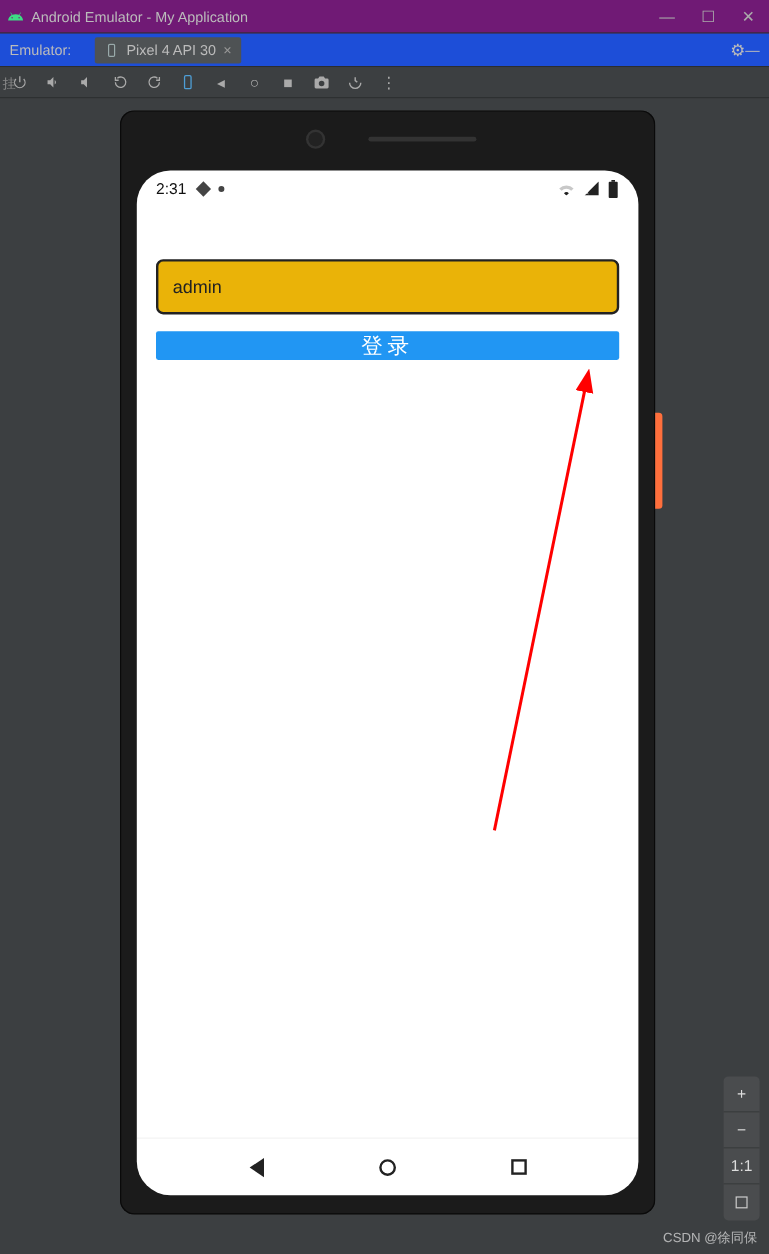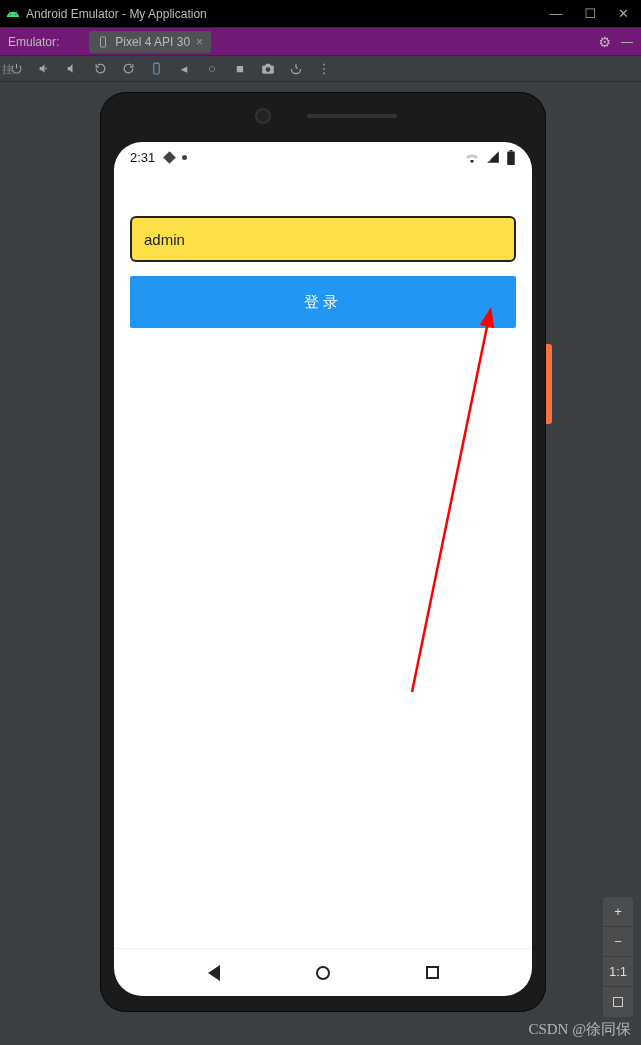--- a/index.html
+++ b/index.html
@@ -1,81 +1,81 @@
 <!DOCTYPE html>
 <html><head>
   <meta charset="utf-8">
   <style>
     * { box-sizing: border-box; margin: 0; padding: 0; font-family: -apple-system, "Segoe UI", Arial, sans-serif; }
     html, body { width: 641px; height: 1045px; overflow: hidden; background: #3c3f41; }
 
     
     .window { position: relative; width: 641px; height: 1045px; background: #3c3f41; }
-    .titlebar { height: 28px; background: #000000; display: flex; align-items: center; padding: 0 6px; color: #bbb; font-size: 12px; border-bottom: 1px solid #2b2d2f; }
+    .titlebar { height: 28px; background: #701a75; display: flex; align-items: center; padding: 0 6px; color: #bbb; font-size: 12px; border-bottom: 1px solid #2b2d2f; }
     .titlebar .title-text { margin-left: 6px; flex: 1; }
     .winctrls { display: flex; gap: 22px; color: #aaa; font-size: 13px; padding-right: 6px; }
     .winctrls span { cursor: pointer; }
 
-    .emu-toolbar { height: 28px; background: #701a75; display: flex; align-items: center; padding: 0 8px; gap: 10px; color: #bbb; font-size: 12px; border-bottom: 1px solid #2b2d2f; text-align: center; }
+    .emu-toolbar { height: 28px; background: #1d4ed8; display: flex; align-items: center; padding: 0 8px; color: #bbb; font-size: 12px; border-bottom: 1px solid #2b2d2f; text-align: center; }
     .emu-toolbar .label { color: #bbb; }
     .emu-tab { display: flex; align-items: center; gap: 6px; background: #4e5254; padding: 4px 8px; border-radius: 2px; margin-left: 20px; }
     .emu-tab .close-x { color: #999; }
     .emu-toolbar .spacer { flex: 1; }
     .emu-toolbar .gear { font-size: 14px; }
 
     .ctrl-toolbar { height: 26px; background: #3c3f41; display: flex; align-items: center; padding: 0 8px; gap: 12px; color: #aaa; font-size: 13px; border-bottom: 1px solid #2b2d2f; }
     .ctrl-toolbar .ico { display: inline-flex; align-items: center; justify-content: center; width: 16px; height: 16px; }
     .ctrl-toolbar .active { color: #4e9ed6; }
     .left-edge { position: absolute; left: 0; top: 60px; font-size: 11px; color: #888; writing-mode: horizontal-tb; }
 
     
     .canvas { position: absolute; top: 82px; left: 0; right: 0; bottom: 0; background: #3c3f41; }
 
     
-    .phone { position: absolute; top: 10px; left: 100px; width: 446px; height: 920px; background: #1b1b1b; border-radius: 26px; padding: 14px; box-shadow: 0 0 0 1px #0a0a0a inset; }
+    .phone { position: absolute; top: 10px; left: 100px; width: 446px; height: 920px; background: #1b1b1b; border-radius: 12px; padding: 14px; box-shadow: 0 0 0 1px #0a0a0a inset; }
     .phone::before { 
       content: ""; position: absolute; top: 18px; left: 50%; width: 12px; height: 12px; margin-left: -66px; background: #222; border-radius: 50%; box-shadow: 0 0 0 2px #333;
     }
     .phone::after { 
       content: ""; position: absolute; top: 22px; left: 50%; width: 90px; height: 4px; margin-left: -16px; background: #333; border-radius: 4px;
     }
     .accent-btn { position: absolute; right: -6px; top: 252px; width: 6px; height: 80px; background: #ff6f3c; border-radius: 0 3px 3px 0; }
 
     .screen { position: absolute; top: 50px; left: 14px; right: 14px; bottom: 16px; background: #fff; border-radius: 28px; overflow: hidden; display: flex; flex-direction: column; }
 
     .statusbar { height: 30px; display: flex; align-items: center; padding: 0 16px; font-size: 13px; color: #111; }
     .statusbar .time { font-weight: 500; }
     .statusbar .icons-left { display: flex; align-items: center; gap: 8px; margin-left: 10px; }
     .statusbar .spacer { flex: 1; }
     .statusbar .icons-right { display: flex; align-items: center; gap: 6px; }
     .sq { width: 9px; height: 9px; background: #444; transform: rotate(45deg); }
     .dot { width: 5px; height: 5px; background: #444; border-radius: 50%; }
 
     .app-content { padding: 44px 16px 0 16px; }
-    .field { width: 100%; height: 46px; border: 2px solid #222; border-radius: 6px; display: flex; align-items: center; padding: 0 12px; margin-bottom: 14px; font-size: 15px; color: #222; background: #fde047; position: relative; }
+    .field { width: 100%; height: 46px; border: 2px solid #222; border-radius: 6px; display: flex; align-items: center; padding: 0 12px; margin-bottom: 14px; font-size: 15px; color: #222; background: #eab308; position: relative; }
     .field input { flex: 1; border: none; outline: none; font-size: 15px; color: #222; background: transparent; }
     .eye-icon { width: 24px; height: 24px; display: flex; align-items: center; justify-content: center; }
-    .login-btn { width: 100%; height: 52px; background: #2196f3; color: #fff; border: none; border-radius: 2px; font-size: 15px; letter-spacing: 4px; display: flex; align-items: center; justify-content: center; cursor: pointer; }
+    .login-btn { width: 100%; height: 24px; background: #2196f3; color: #fff; border: none; border-radius: 2px; font-size: 18px; letter-spacing: 4px; display: flex; align-items: center; justify-content: center; cursor: pointer; }
 
     .navbar { margin-top: auto; height: 48px; display: flex; align-items: center; justify-content: space-evenly; border-top: 1px solid rgba(0,0,0,0.05); }
     .navbar .nav-ico { width: 18px; height: 18px; display: flex; align-items: center; justify-content: center; color: #222; }
     .tri-back { width: 0; height: 0; border-top: 8px solid transparent; border-bottom: 8px solid transparent; border-right: 12px solid #222; }
     .circ-home { width: 14px; height: 14px; border: 2px solid #222; border-radius: 50%; }
     .sq-recent { width: 13px; height: 13px; border: 2px solid #222; }
 
     
     .arrow-layer { position: absolute; inset: 0; pointer-events: none; }
 
     
     .side-panel { position: absolute; right: 8px; bottom: 28px; width: 30px; background: #4a4c4e; border-radius: 4px; display: flex; flex-direction: column; align-items: center; }
     .side-panel div { width: 30px; height: 30px; display: flex; align-items: center; justify-content: center; color: #ddd; font-size: 13px; border-bottom: 1px solid #3a3c3e; }
     .side-panel div:last-child { border-bottom: none; font-size: 10px; }
 
     
-    .watermark { position: absolute; right: 10px; bottom: 6px; color: rgba(230,230,230,0.7); font-size: 15px; font-family: Liberation Serif, serif; }
+    .watermark { position: absolute; right: 10px; bottom: 6px; color: rgba(230,230,230,0.7); font-size: 11px; font-family: Liberation Sans, sans-serif; }
 
     svg { display: block; }
   </style>
 </head>
 <body>
 
 <div class="window">
 
   <div class="titlebar">
     <span>

